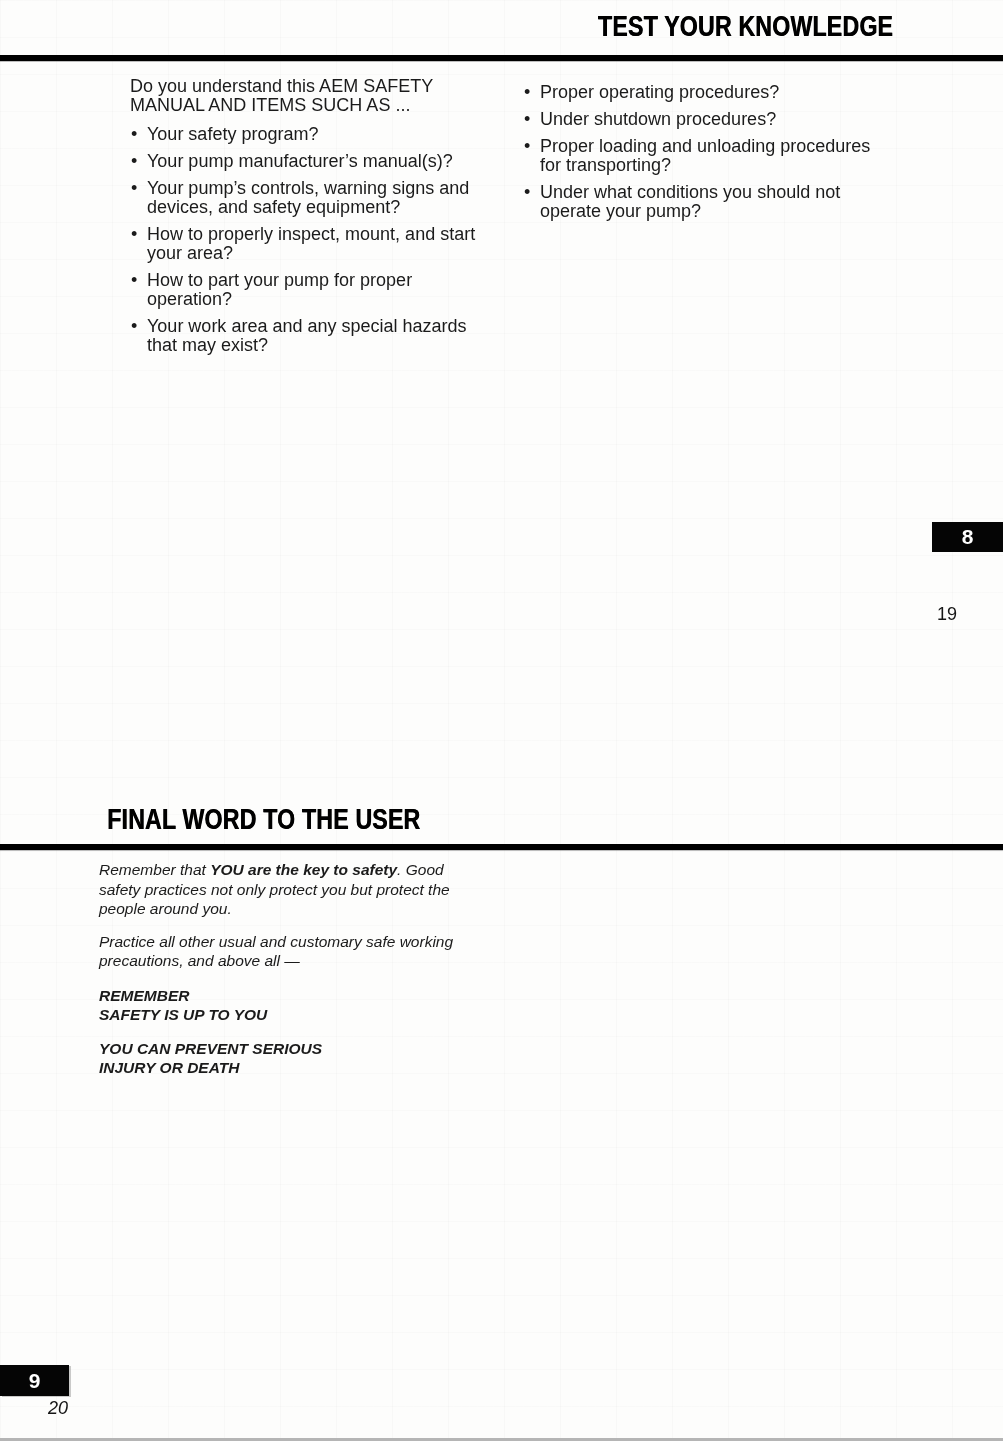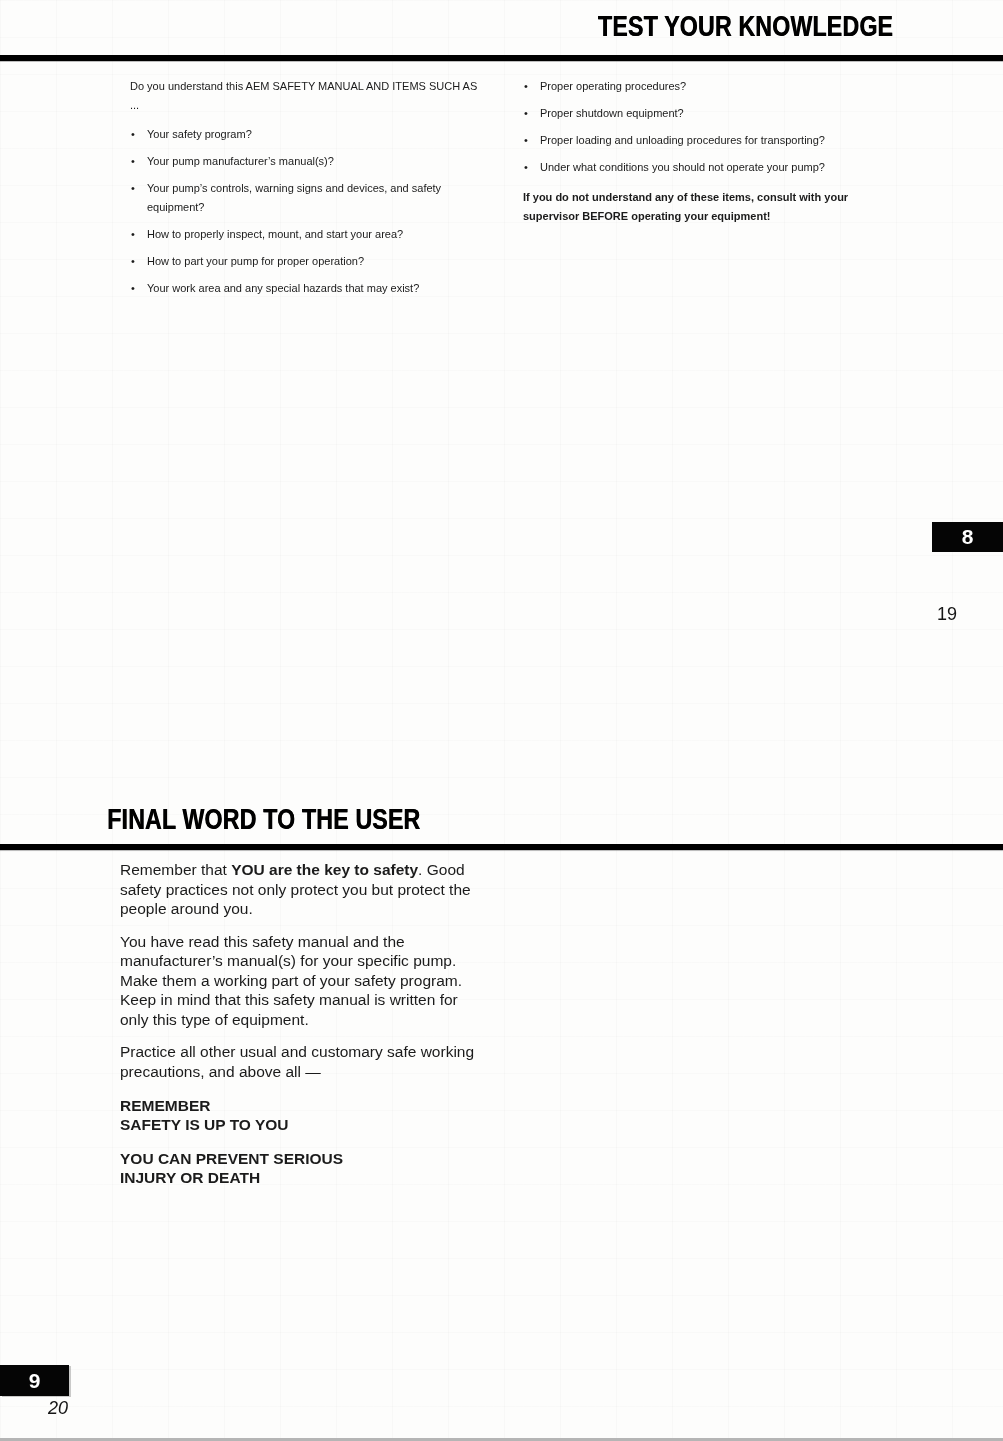--- a/index.html
+++ b/index.html
@@ -36,34 +36,34 @@
     left: 0;
     width: 100%;
     height: 6px;
     background: #000;
     box-shadow: 0 1px 0 rgba(0,0,0,0.25);
   }
   .rule-top   { top: 55px; }
   .rule-final { top: 844px; }
 
   
-  .col { position: absolute; font-size: 11px; line-height: 19px; }
+  .col { position: absolute; font-size: 18px; line-height: 19px; }
   .col-left  { left: 130px; top: 77px; width: 350px; }
-  .col-right { left: 523px; top: 77px; width: 368px; }
+  .col-right { left: 523px; top: 83px; width: 368px; }
 
   .intro { margin: 0 0 10px 0; }
 
   ul.bullets { list-style: none; margin: 0; padding: 0; }
   ul.bullets li { position: relative; padding-left: 17px; margin: 0 0 8px 0; }
   ul.bullets li::before { content: "\2022"; position: absolute; left: 1px; top: 0; }
 
   .warning { font-weight: bold; margin: 11px 0 0 0; }
 
   
-  .final-body { position: absolute; left: 120px; top: 860px; width: 358px; font-size: 15.5px; line-height: 19.5px; }
+  .final-body { position: absolute; left: 99px; top: 860px; width: 358px; font-size: 15.5px; line-height: 19.5px; font-style: italic; }
   .final-body p { margin: 0 0 13px 0; }
   .slogan { font-weight: bold; line-height: 19px; margin-top: 15px; }
 
   
   .chapter-tab {
     position: absolute;
     background: #050505;
     color: #fff;
     font-weight: bold;
     font-size: 21px;
@@ -96,38 +96,36 @@
       <li>Your pump’s controls, warning signs and devices, and safety equipment?</li>
       <li>How to properly inspect, mount, and start your area?</li>
       <li>How to part your pump for proper operation?</li>
       <li>Your work area and any special hazards that may exist?</li>
     </ul>
   </div>
 
   <div class="col col-right">
     <ul class="bullets">
       <li>Proper operating procedures?</li>
-      <li>Proper shutdown equipment?</li>
+      <li>Under shutdown procedures?</li>
       <li>Proper loading and unloading procedures for transporting?</li>
       <li>Under what conditions you should not operate your pump?</li>
     </ul>
-    <p class="warning">If you do not understand any of these items, consult with your supervisor BEFORE operating your equipment!</p>
   </div>
 
   <div class="chapter-tab tab-right">
     <span>8</span>
   </div>
   <div class="page-number page-number-19">19</div>
 
   <h1 class="title title-left">FINAL WORD TO THE USER</h1>
   <div class="rule rule-final"></div>
 
   <div class="final-body">
     <p><span>Remember that </span><strong>YOU are the key to safety</strong><span>. Good safety practices not only protect you but protect the people around you.</span></p>
-    <p>You have read this safety manual and the manufacturer’s manual(s) for your specific pump. Make them a working part of your safety program. Keep in mind that this safety manual is written for only this type of equipment.</p>
     <p>Practice all other usual and customary safe working precautions, and above all —</p>
 
     <div class="slogan">
       <div>REMEMBER</div>
       <div>SAFETY IS UP TO YOU</div>
     </div>
     <div class="slogan">
       <div>YOU CAN PREVENT SERIOUS</div>
       <div>INJURY OR DEATH</div>
     </div>

